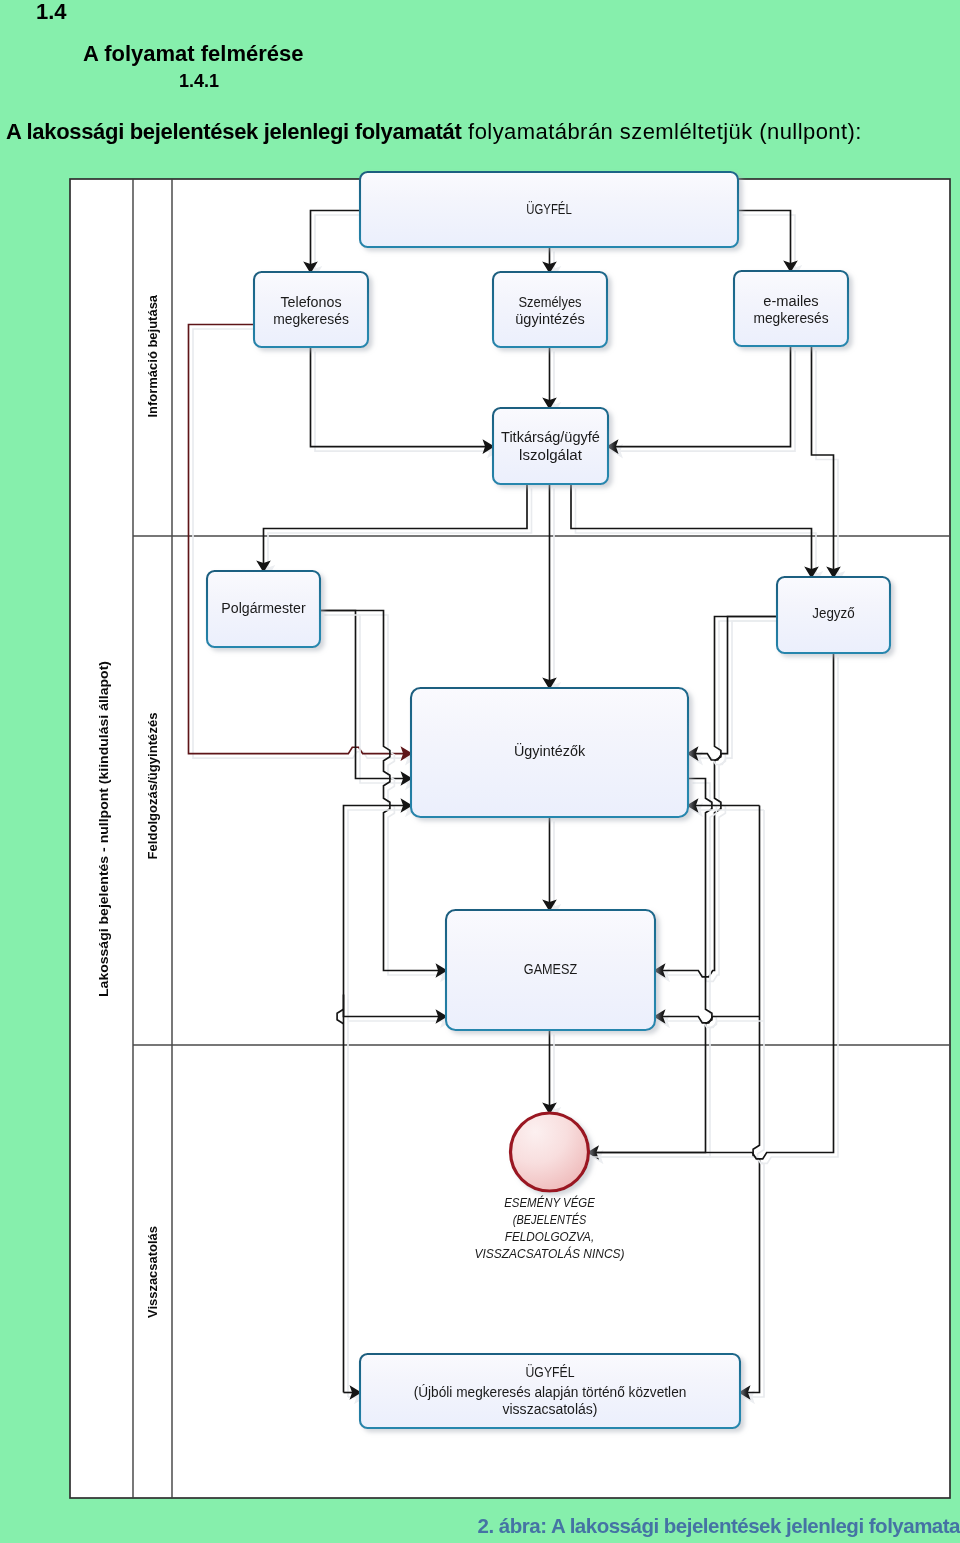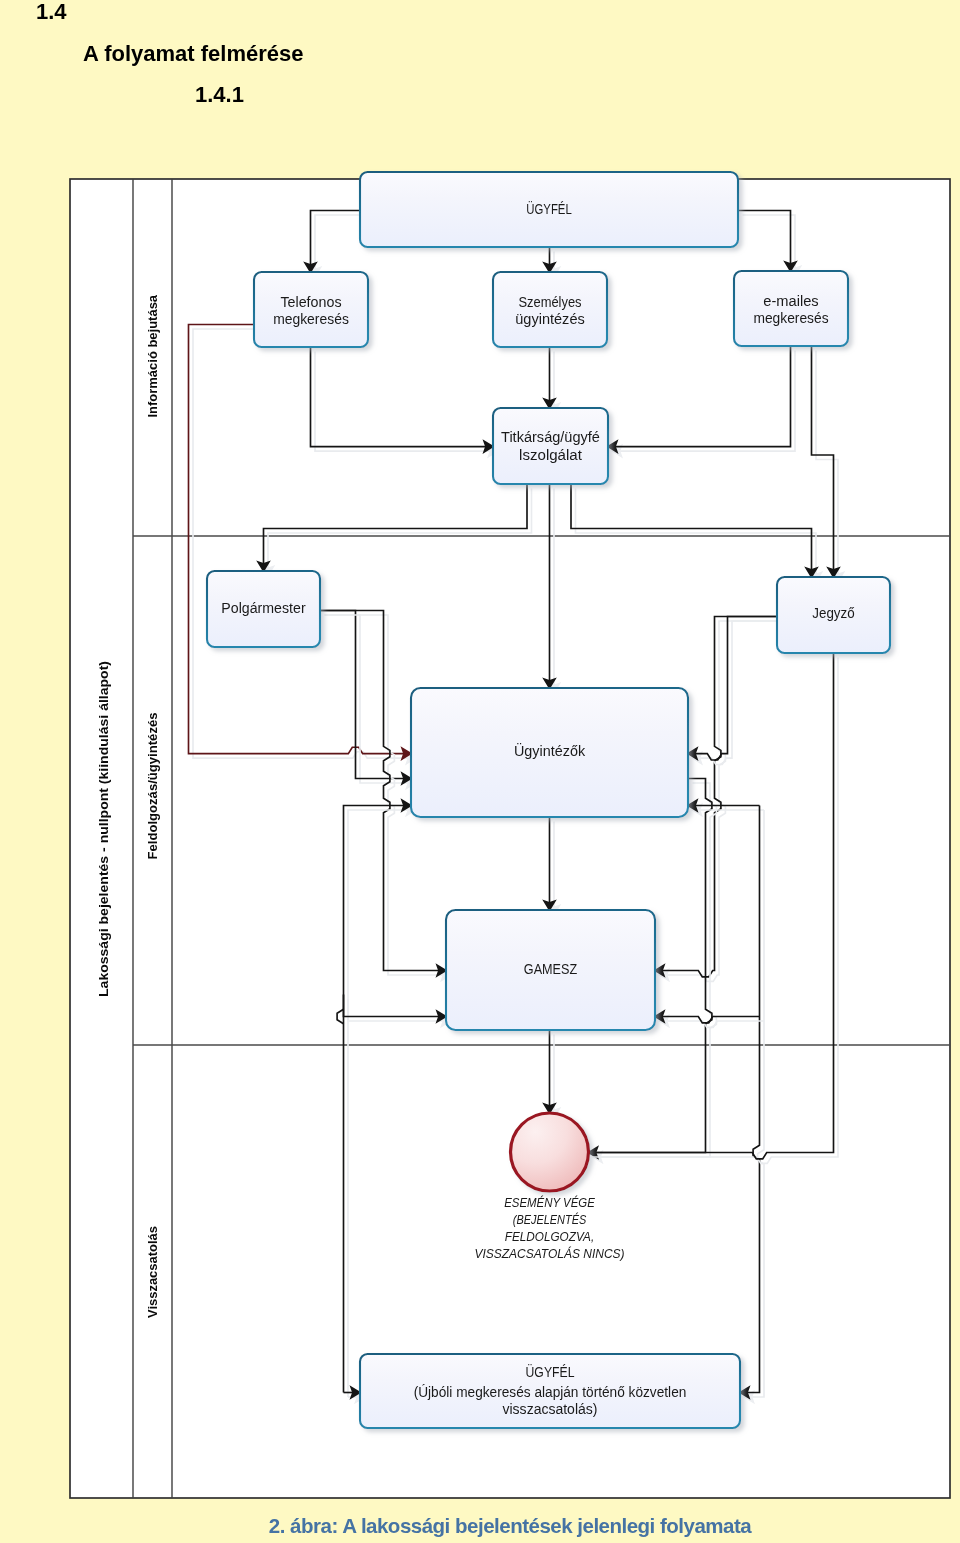--- a/index.html
+++ b/index.html
@@ -1,44 +1,45 @@
 <!DOCTYPE html>
 <html><head>
 <meta charset="utf-8">
 <style>
   html,body{margin:0;padding:0;background:#fff;}
   body{width:960px;height:1543px;
        font-family:"Liberation Sans",sans-serif;color:#111;overflow:hidden;}
-  .page{position:relative;width:960px;height:1543px;background:#fef9c3;}
+  .page{position:relative;width:960px;height:1543px;background:#86efac;}
   .hd{position:absolute;font-weight:bold;white-space:pre;color:#000;}
   .h2num{left:36px;top:-1px;font-size:22px;}
   .h2txt{left:83px;top:-1px;font-size:22px;margin-top:42px;}
-  .h3num{left:179px;top:82px;font-size:22px;margin-left:16px;}
+  .h3num{left:179px;top:71px;font-size:18px;}
   .h3txt{left:240px;top:72.5px;font-size:22px;letter-spacing:-0.3px;}
   .para{position:absolute;left:6px;top:118.7px;font-size:22px;white-space:pre;color:#000;}
   .para .b{font-weight:bold;letter-spacing:-0.32px;}
   .para .n{letter-spacing:0.44px;}
-  .caption{position:absolute;left:60px;top:1513.5px;width:900px;text-align:center;
+  .caption{position:absolute;left:60px;top:1513.5px;width:900px;text-align:right;
            font-size:20.5px;font-weight:bold;letter-spacing:-0.5px;}
   #diagram{position:absolute;left:0;top:0;}
   .nodetext{font-family:"Liberation Sans",sans-serif;font-size:13.8px;fill:#1a1a1a;
             text-anchor:middle;}
   .lanelbl{font-family:"Liberation Sans",sans-serif;font-size:13.3px;font-weight:bold;
            fill:#0a0a0a;text-anchor:middle;}
   .endtext{font-family:"Liberation Sans",sans-serif;font-size:13.6px;fill:#1a1a1a;
            text-anchor:middle;font-style:italic;}
 </style>
 </head>
 <body>
 
 <div class="page">
 
   <div class="hd h2num">1.4</div>
   <div class="hd h2txt">A folyamat felmérése</div>
   <div class="hd h3num">1.4.1</div>
+  <div class="para"><span class="b">A lakossági bejelentések jelenlegi folyamatát</span><span class="n"> folyamatábrán szemléltetjük (nullpont):</span></div>
 
 <svg id="diagram" width="960" height="1543" viewBox="0 0 960 1543">
 <defs>
 <linearGradient id="bordgrad" x1="0" y1="0" x2="0.25" y2="1">
           <stop offset="0%" stop-color="#1B5D7E"></stop>
           <stop offset="38%" stop-color="#1E6E92"></stop>
           <stop offset="100%" stop-color="#2787AE"></stop>
         </linearGradient>
 <linearGradient id="boxgrad" x1="0" y1="0" x2="0" y2="1">
           <stop offset="0%" stop-color="#FAFAFE"></stop>

